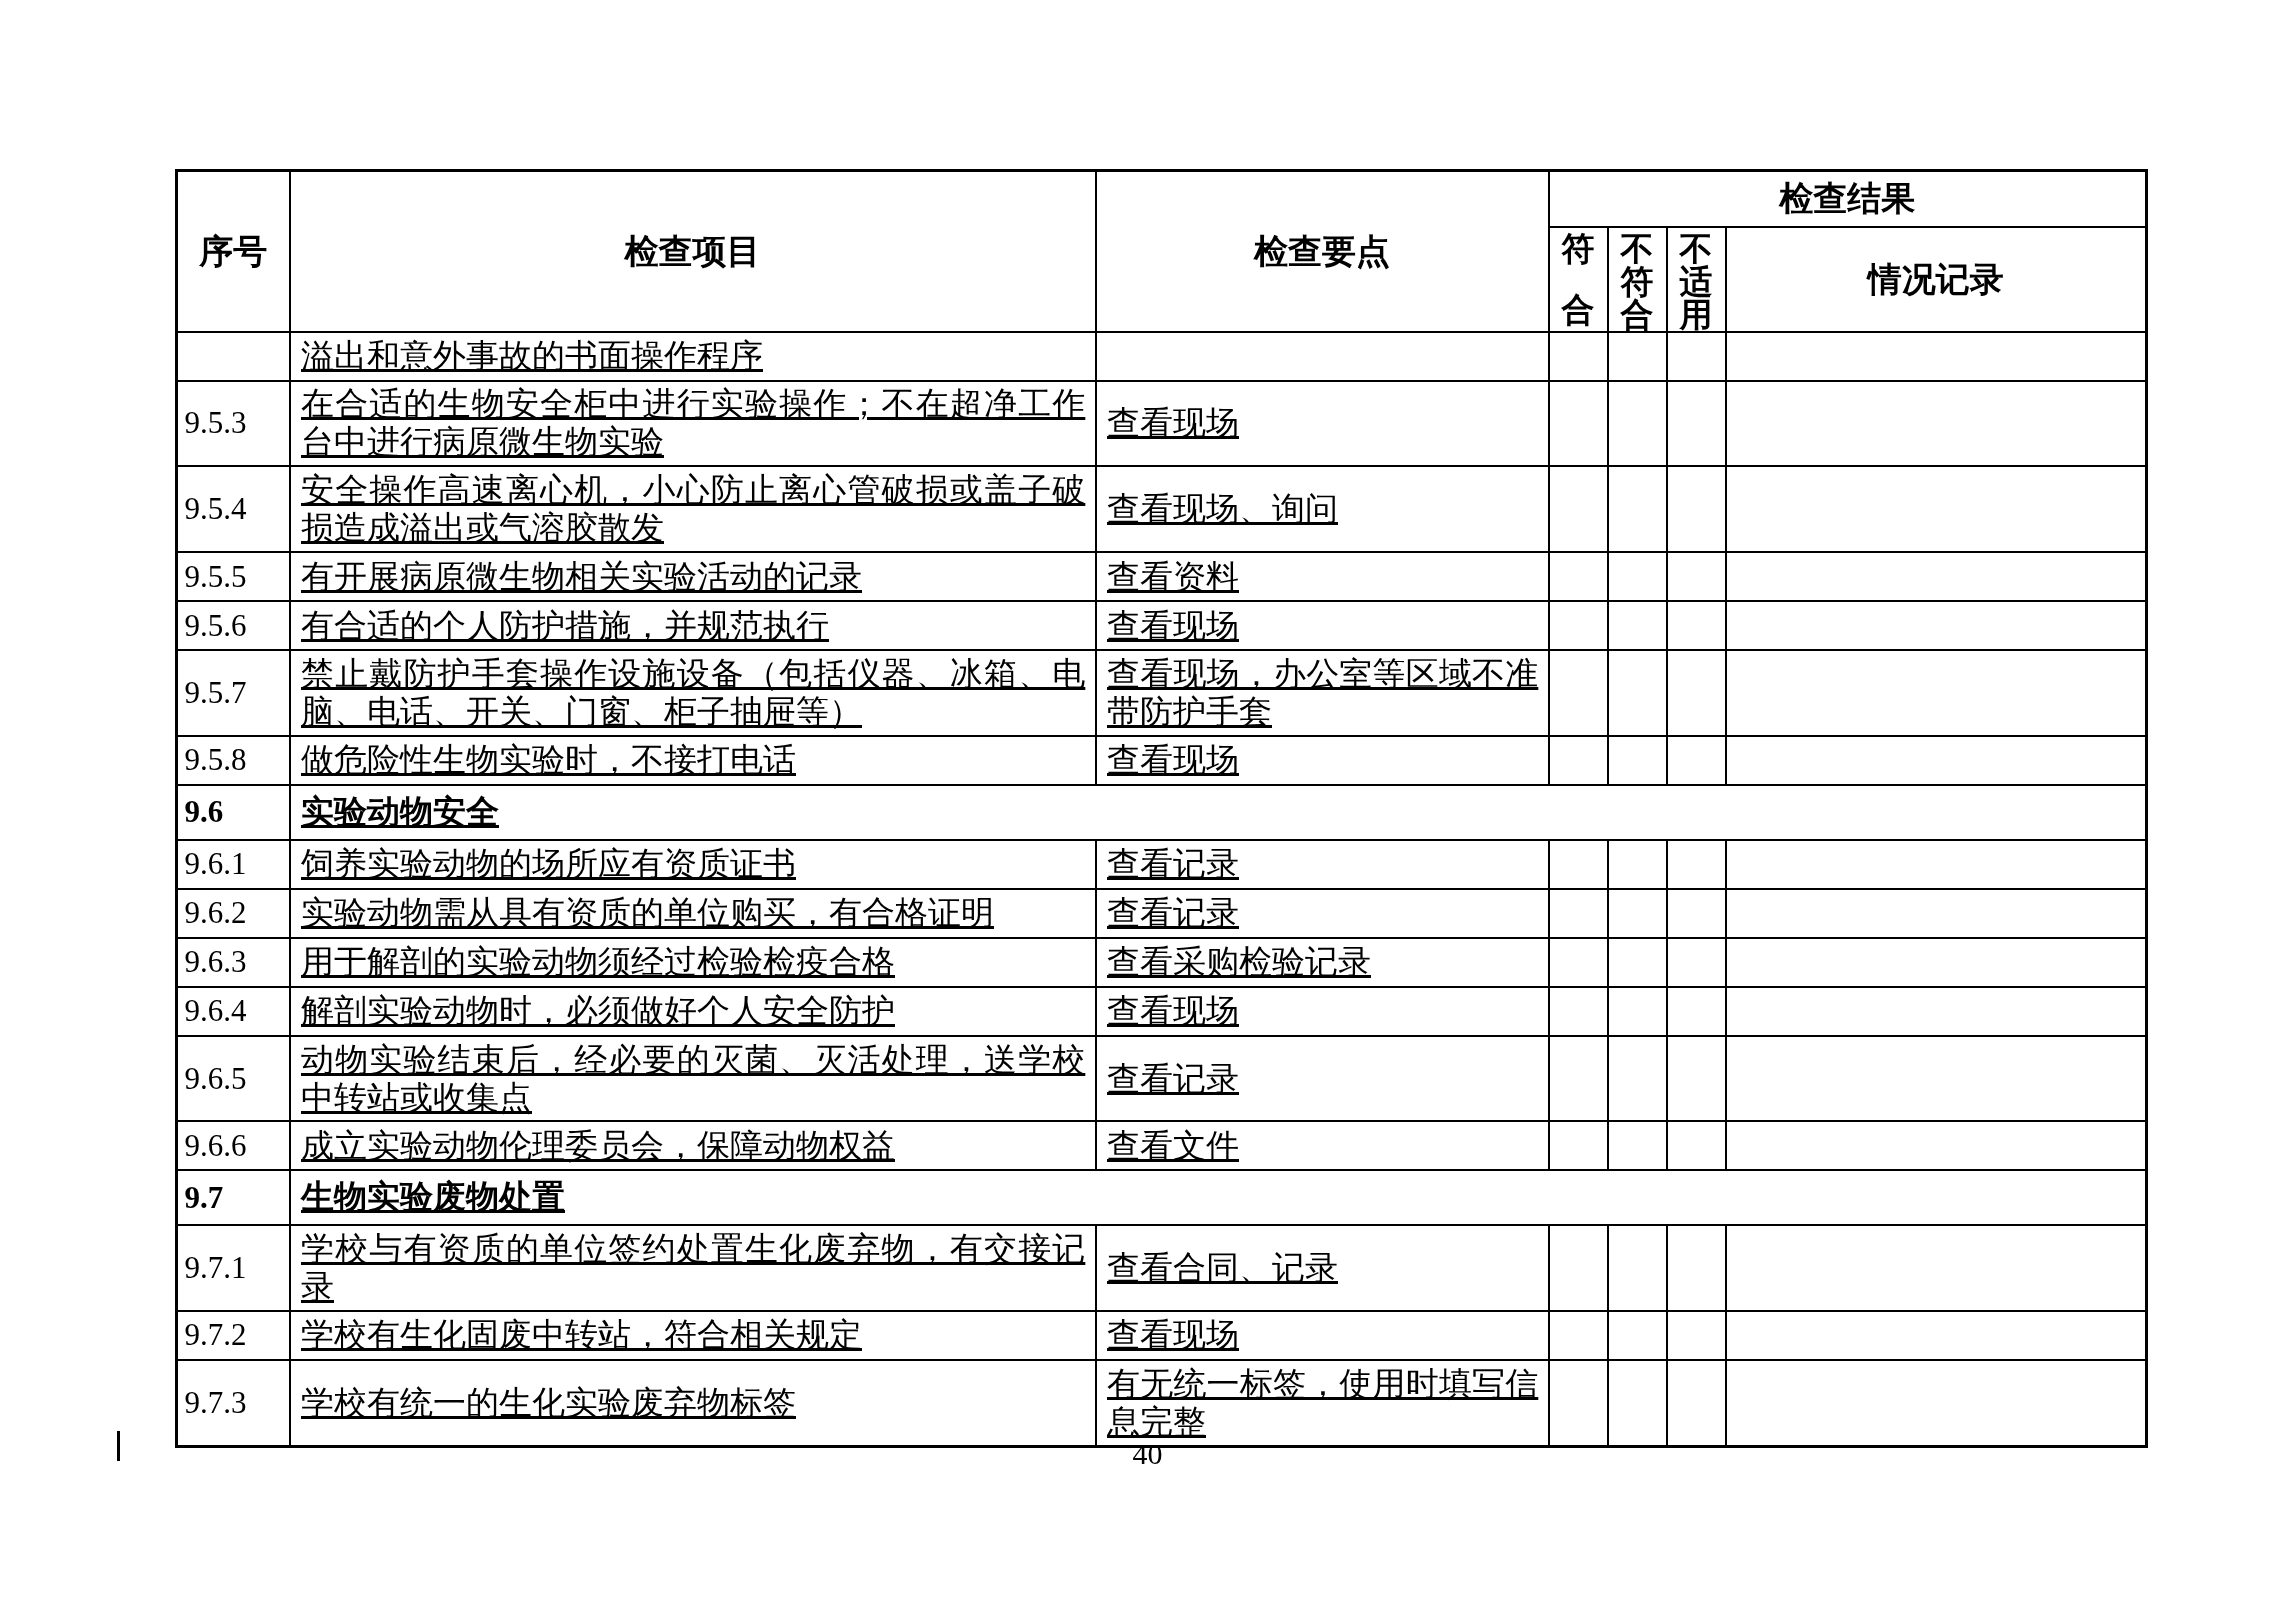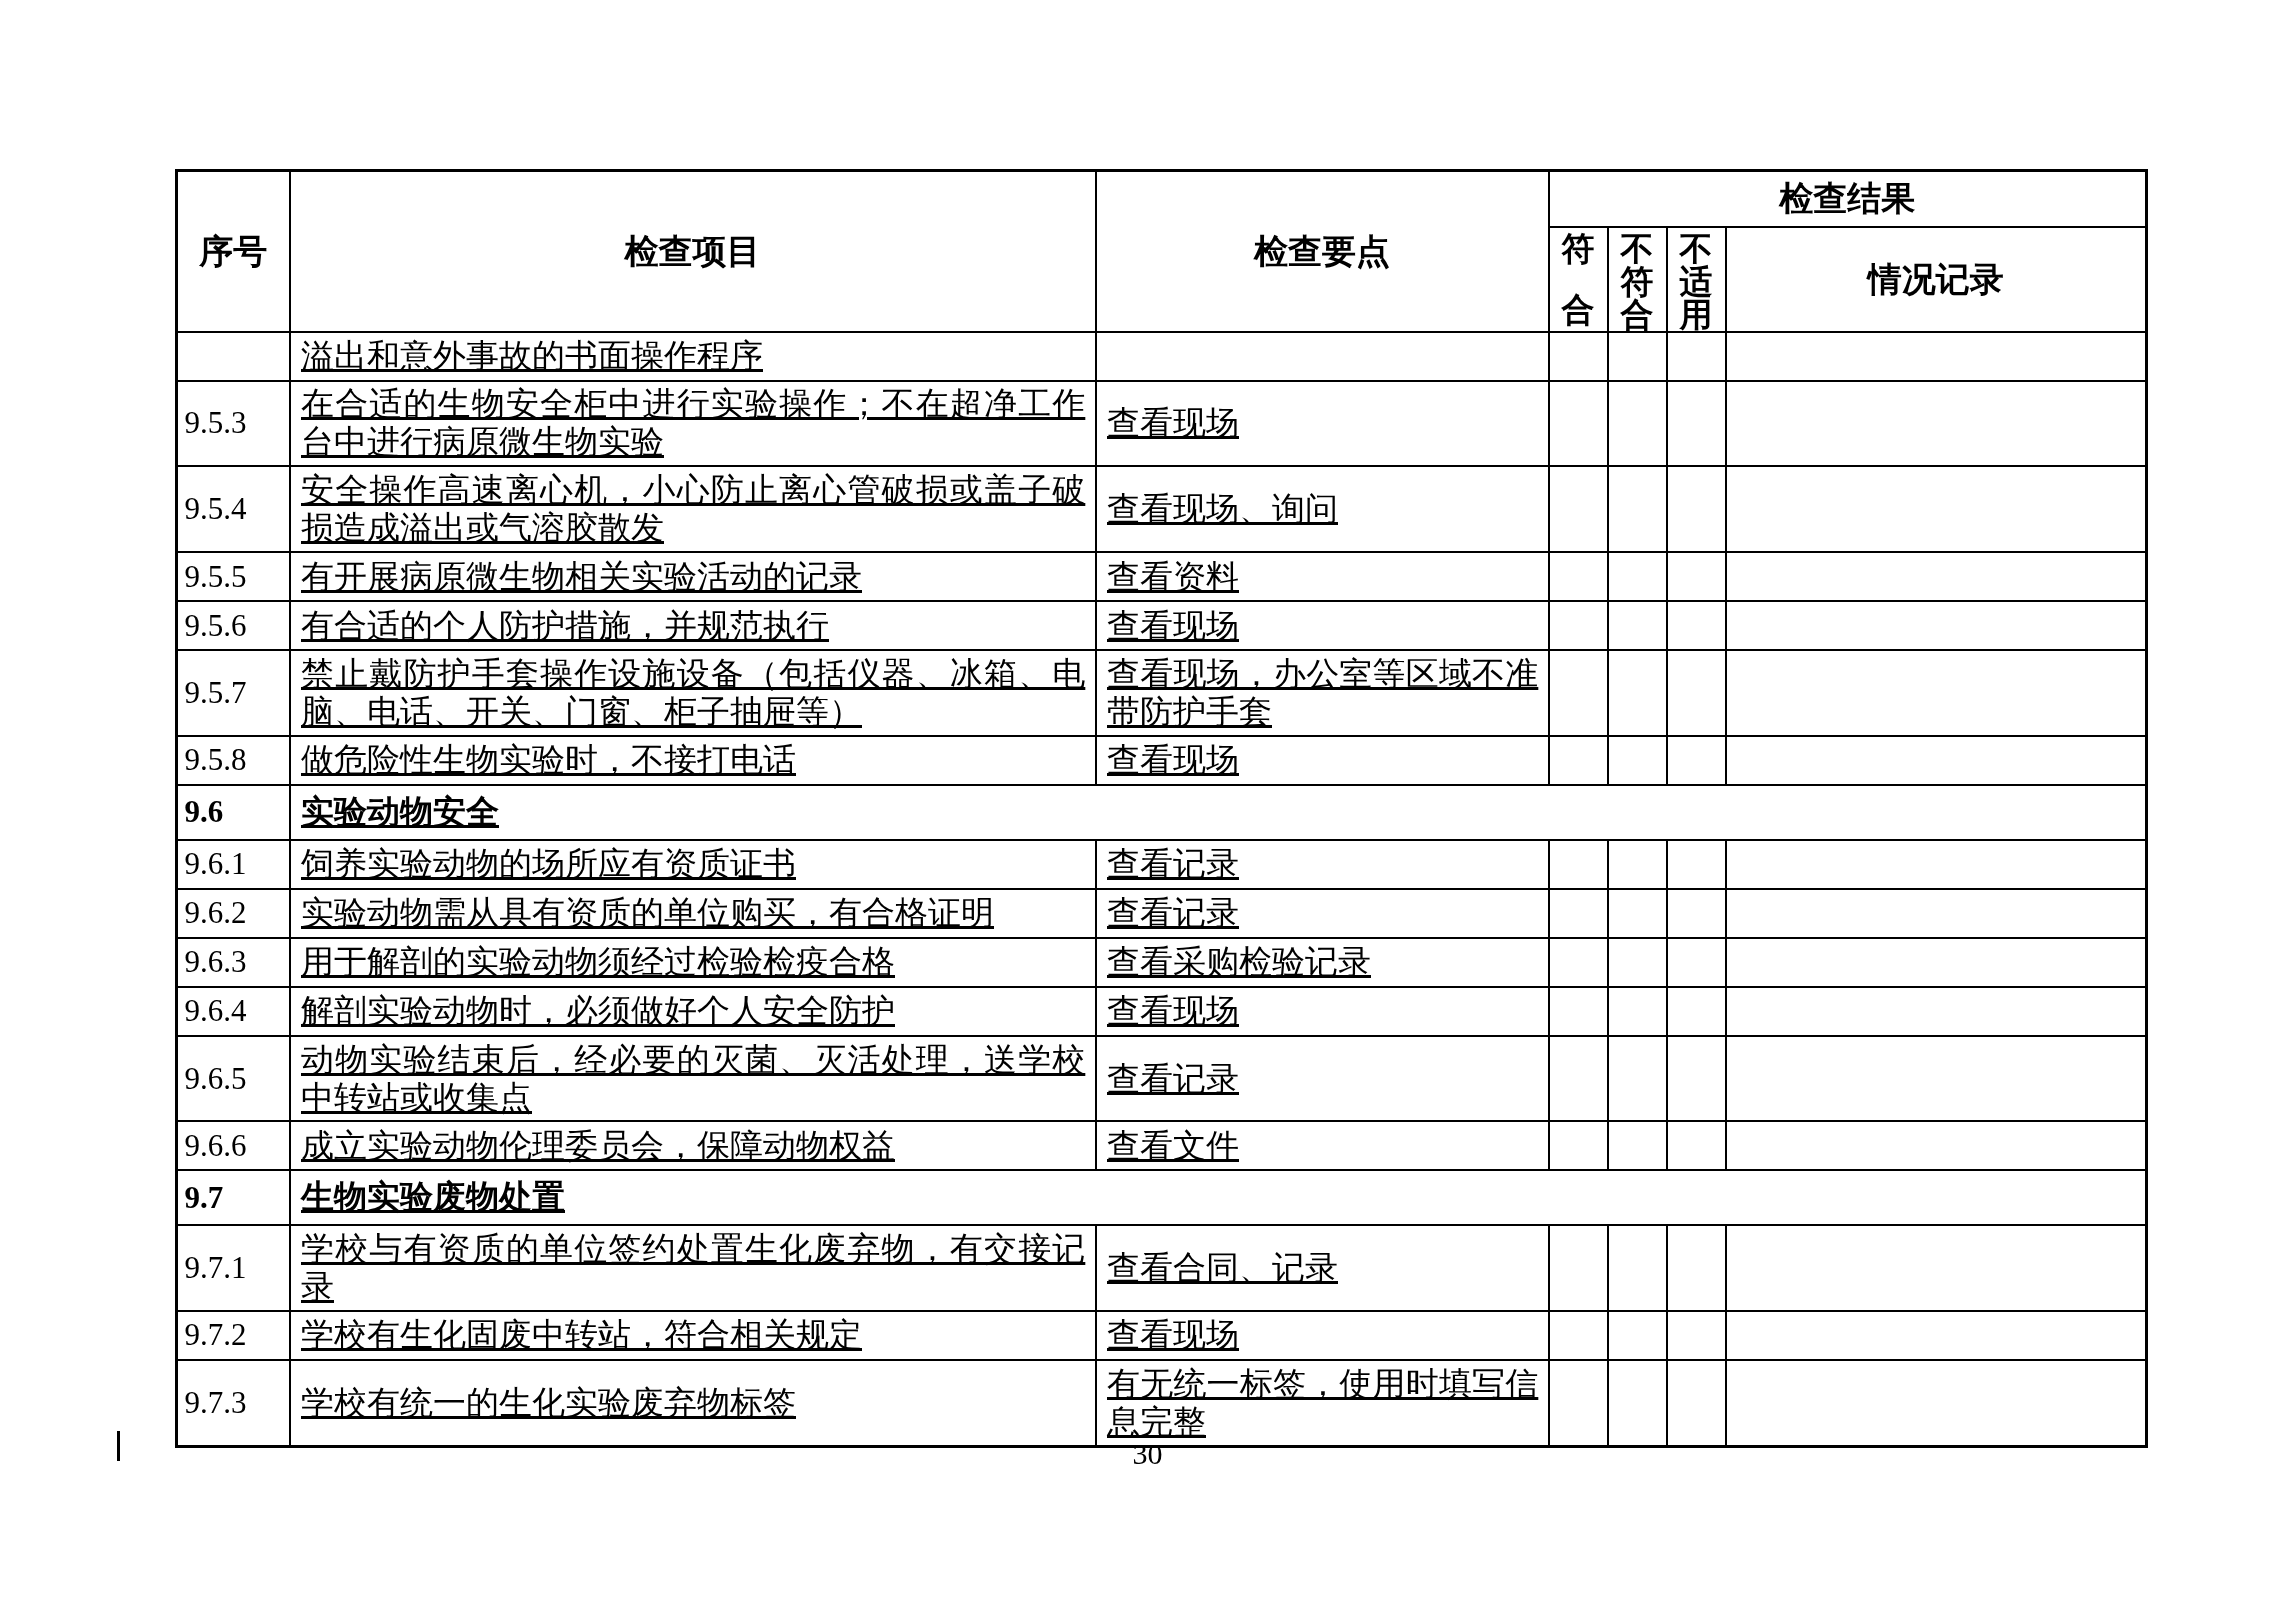--- a/index.html
+++ b/index.html
@@ -312,16 +312,16 @@
       <td class="cell-points">有无统一标签，使用时填写信息完整</td>
       <td class="cell-check"></td>
       <td class="cell-check"></td>
       <td class="cell-check"></td>
       <td class="cell-record"></td>
     </tr>
   </tbody>
   </table>
 
   <div class="change-bar"></div>
-  <div class="page-number">30</div>
+  <div class="page-number">40</div>
 
 </div>
 
 
 </body></html>

